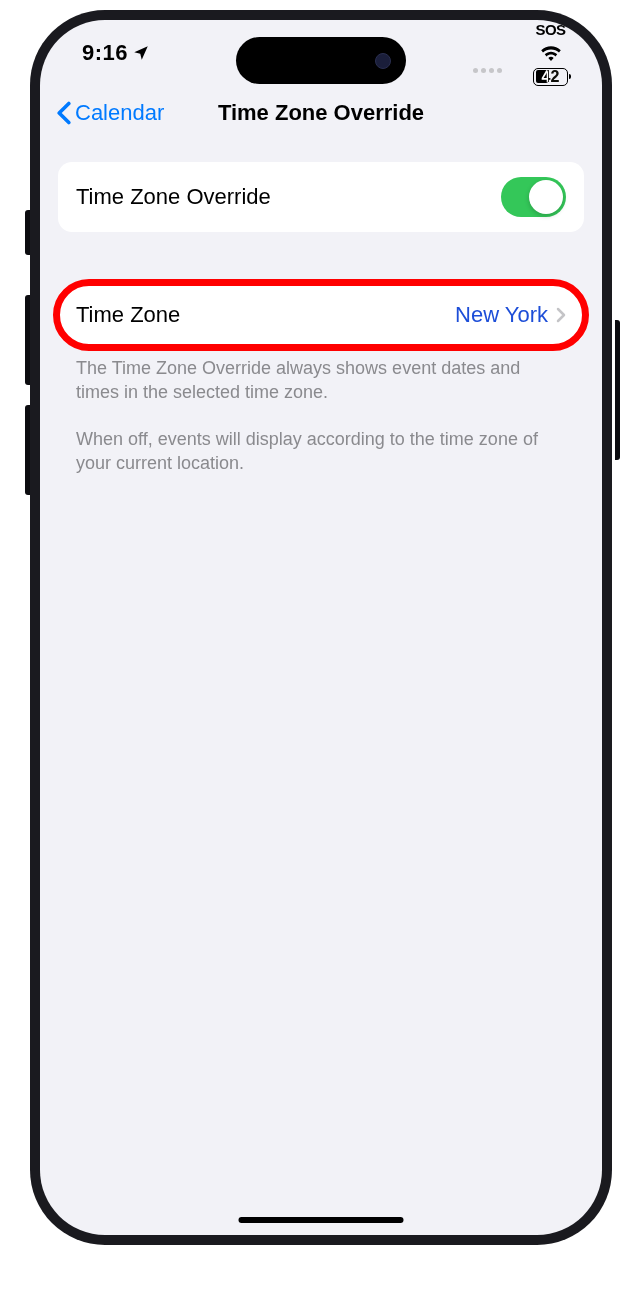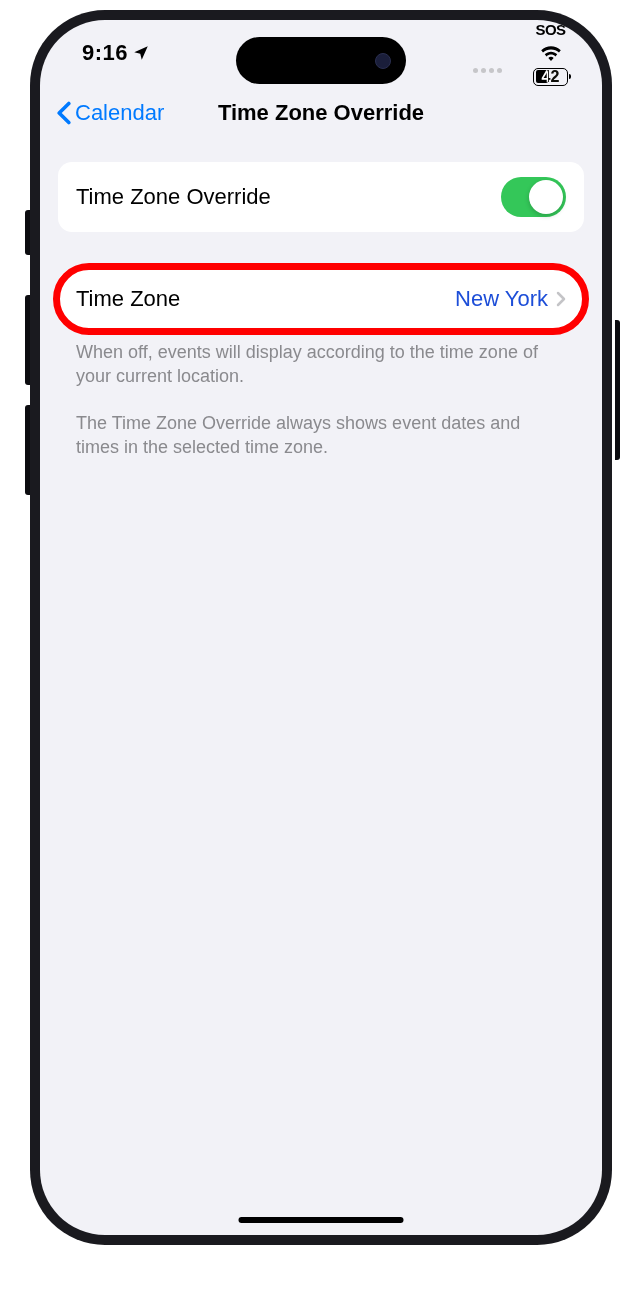--- a/index.html
+++ b/index.html
@@ -219,21 +219,21 @@
       right: 3px;
       top: 3px;
       width: 34px;
       height: 34px;
       background: #fff;
       border-radius: 50%;
       box-shadow: 0 2px 5px rgba(0,0,0,0.2);
     }
     .highlighted-wrapper {
       position: relative;
-      margin-top: 38px;
+      margin-top: 54px;
     }
     .red-highlight {
       position: absolute;
       top: -7px;
       left: -5px;
       right: -5px;
       bottom: -7px;
       border: 7px solid #ff0000;
       border-radius: 38px;
       pointer-events: none;
@@ -338,22 +338,22 @@
               <span class="row-value">New York</span>
               <svg width="10" height="16" viewBox="0 0 10 16" fill="none" stroke="#c4c4c7" stroke-width="2.5" stroke-linecap="round" stroke-linejoin="round">
                   <path d="M2 2l6 6-6 6"></path>
                 </svg>
             </div>
           </div>
         </div>
       </div>
 
       <div class="footer-text">
+        <p>The Time Zone Override always shows event dates and times in the selected time zone.</p>
         <p>When off, events will display according to the time zone of your current location.</p>
-        <p>The Time Zone Override always shows event dates and times in the selected time zone.</p>
       </div>
 
     </div>
 
     <div class="home-indicator"></div>
 
   </div>
 </div>
 
 </body></html>

